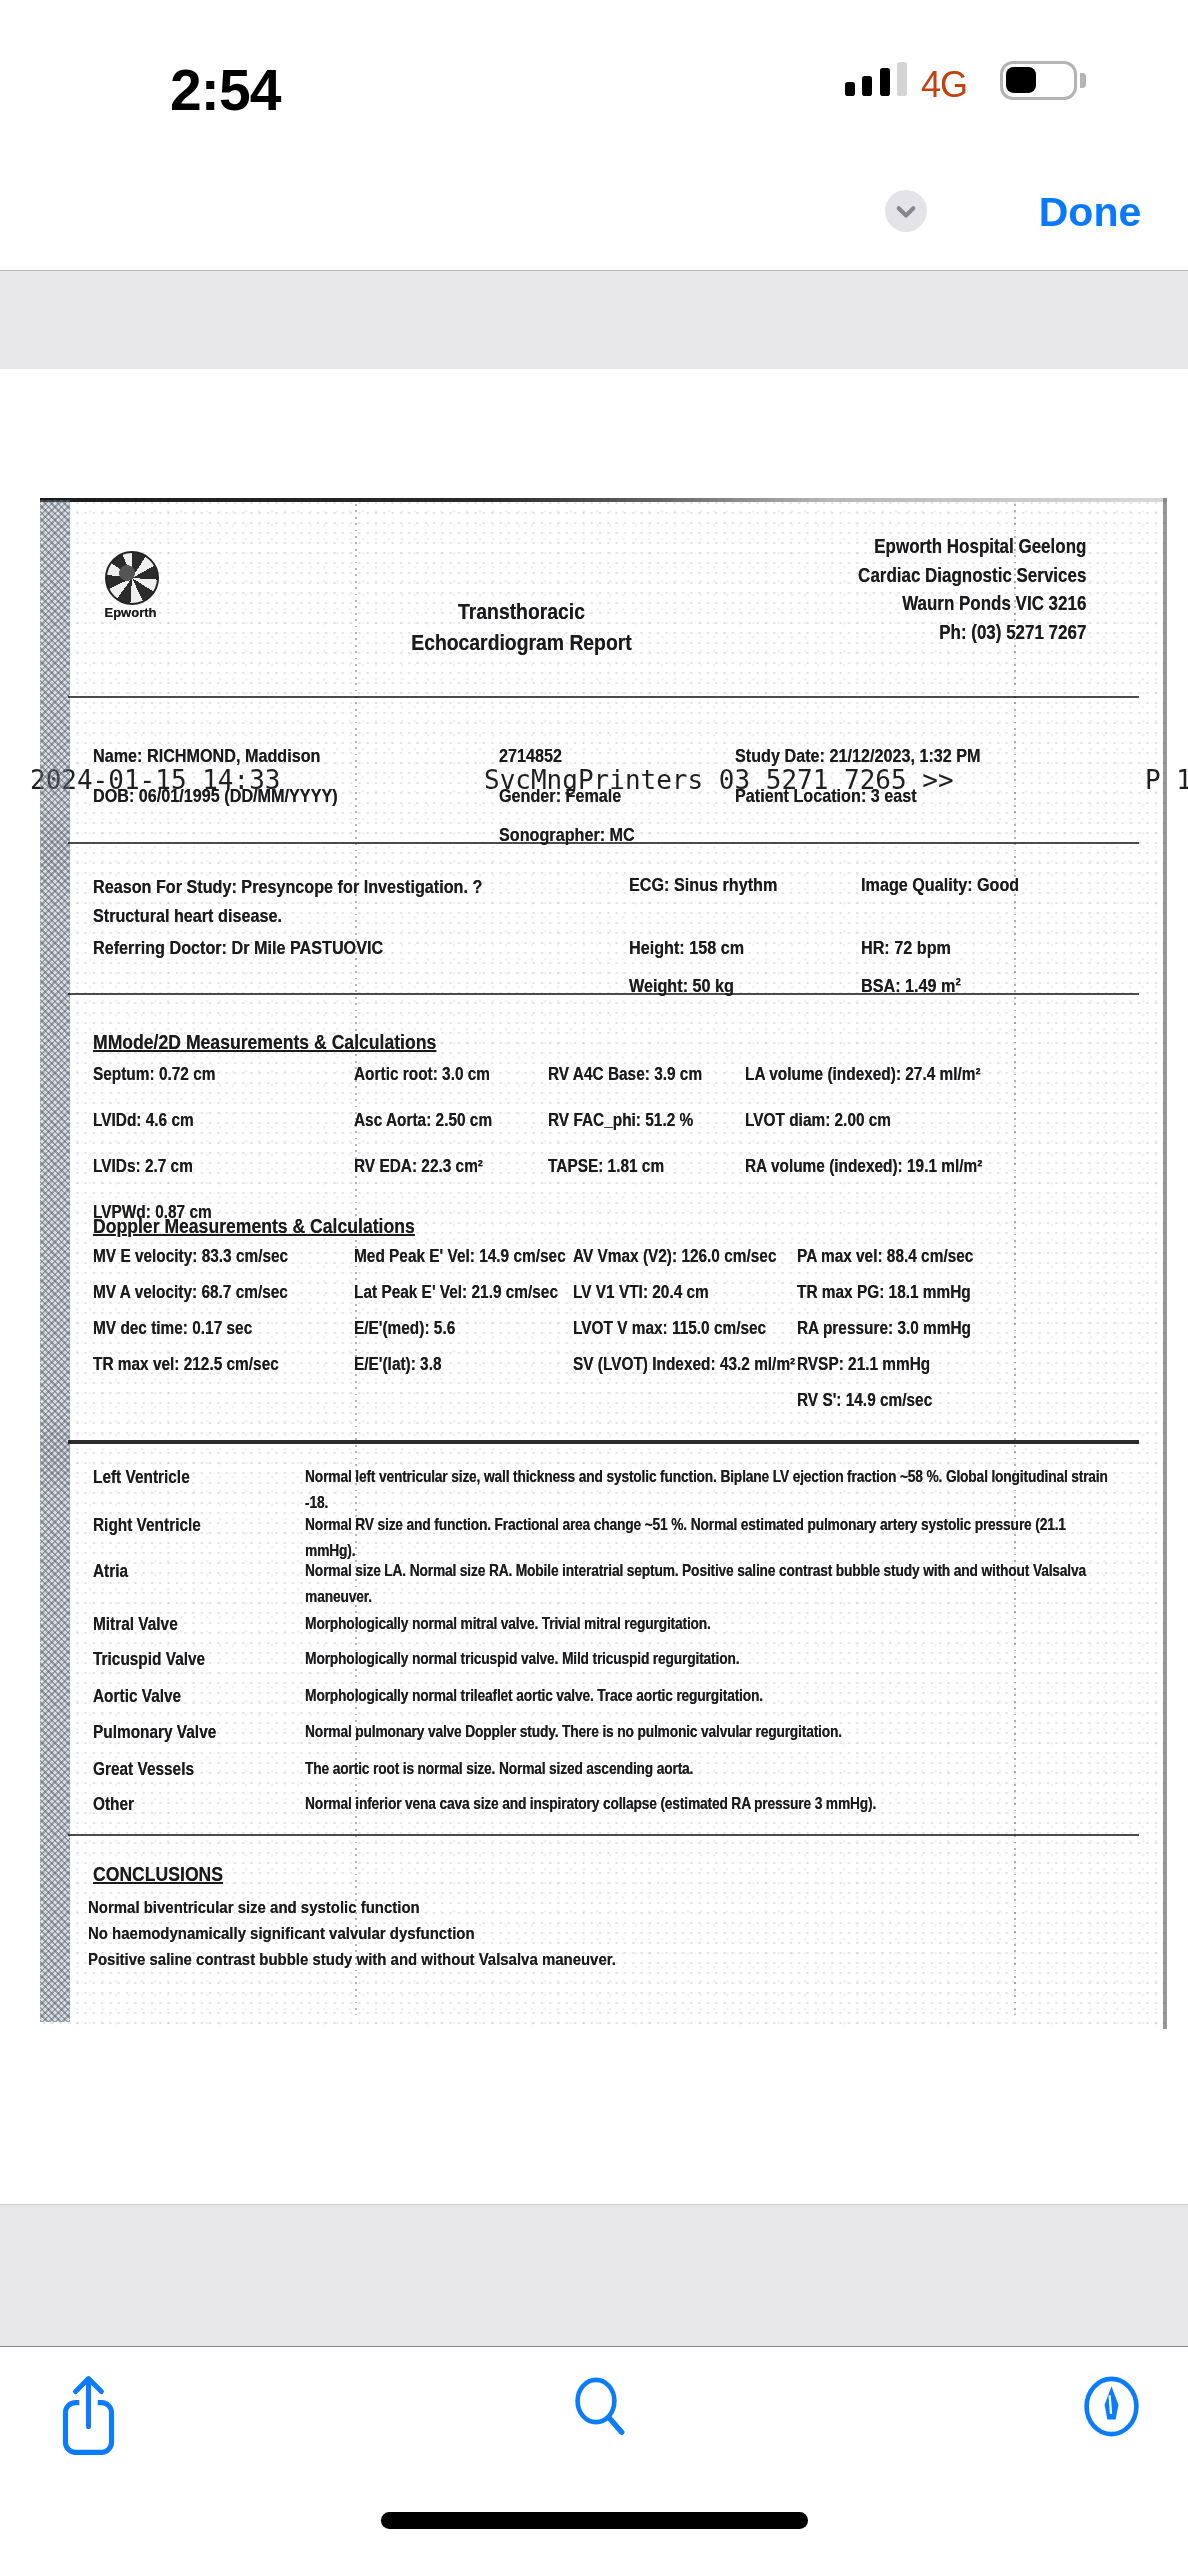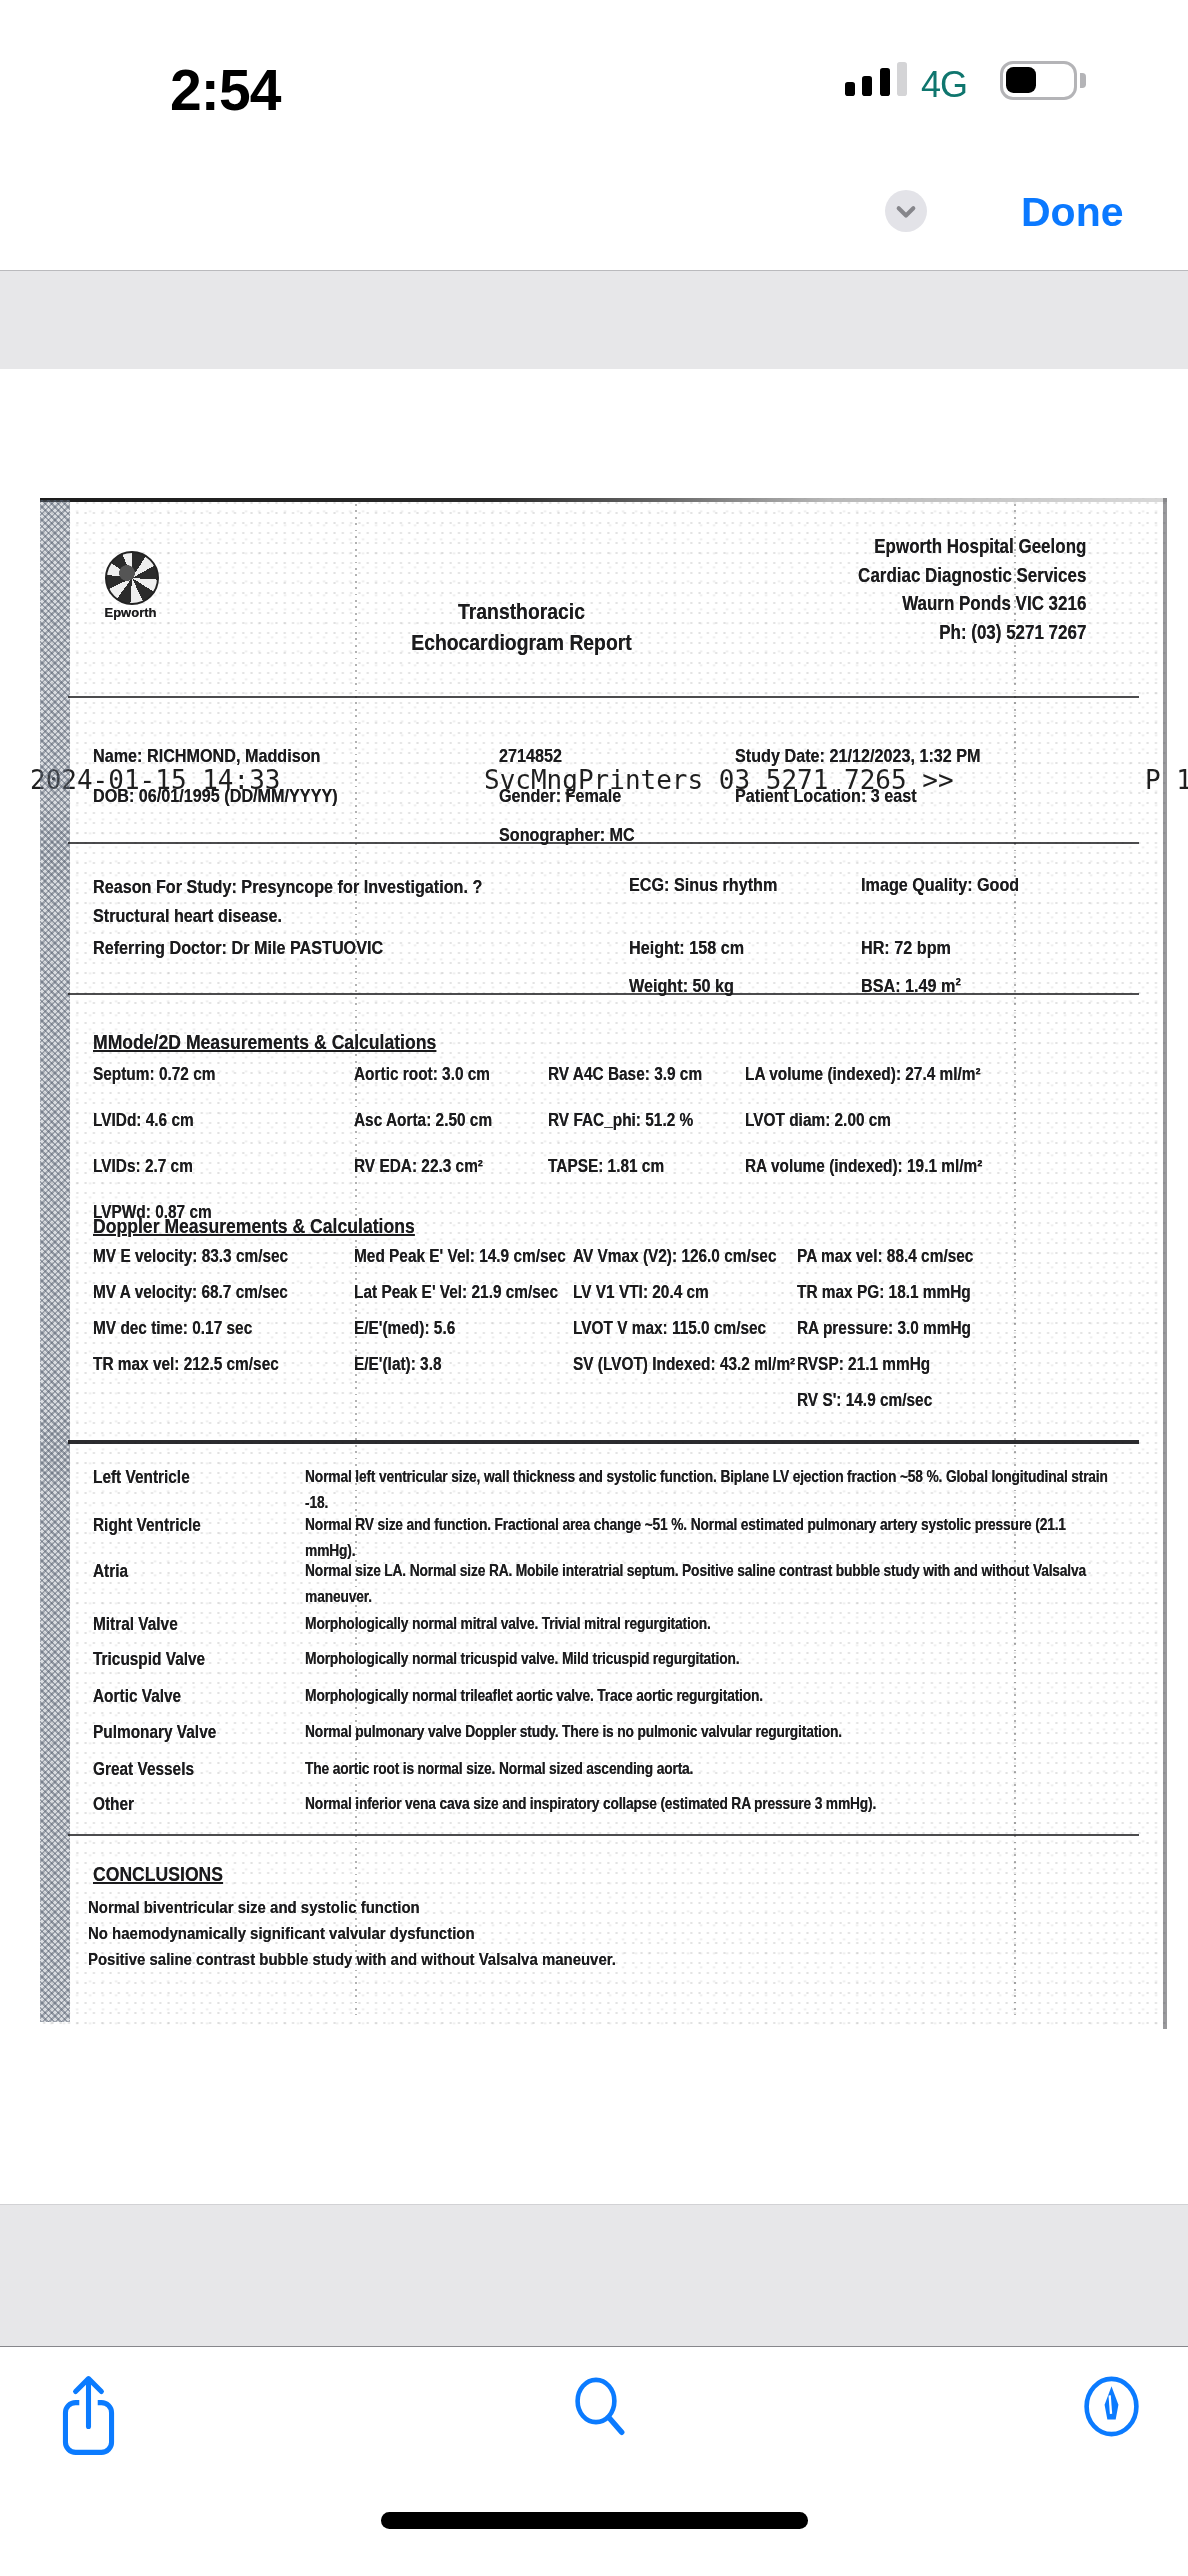--- a/index.html
+++ b/index.html
@@ -3,30 +3,30 @@
 <meta charset="utf-8">
 <style>
   html,body{margin:0;padding:0;background:#fff;}
   #screen{position:relative;width:1188px;height:2576px;background:#ffffff;overflow:hidden;
           font-family:"Liberation Sans",sans-serif;}
   .abs{position:absolute;}
 
   
   .time{left:170px;top:57px;width:111px;font-size:57px;font-weight:700;color:#000;letter-spacing:-0.9px;}
   .sigbar{width:10px;border-radius:2.8px;background:#000;}
-  .netlabel{left:921px;top:64px;font-size:36px;font-weight:500;color:#0f766e;letter-spacing:-0.9px;}
+  .netlabel{left:921px;top:64px;font-size:36px;font-weight:500;color:#c2410c;letter-spacing:-0.9px;}
   .batt-body{left:1000px;top:61px;width:77px;height:39px;border:3.7px solid #b4b4b7;border-radius:13px;box-sizing:border-box;}
   .batt-fill{left:1006px;top:67px;width:29.5px;height:26px;border-radius:7.4px;background:#000;}
   .batt-cap{left:1080px;top:73px;width:6.4px;height:14.7px;border-radius:0 3.7px 3.7px 0;background:#b4b4b7;}
 
   
   .filename{left:184px;top:187px;width:765px;text-align:center;font-size:41px;font-weight:600;color:#000;letter-spacing:-0.5px;
             white-space:nowrap;overflow:hidden;}
   .chev-circle{left:885px;top:190px;width:42px;height:42px;border-radius:50%;background:#e3e3e8;}
-  .done-btn{left:1021px;top:189px;width:138px;font-size:41px;font-weight:600;color:#0b79ff;}
+  .done-btn{left:1021px;top:189px;width:138px;font-size:41px;font-weight:600;color:#0b79ff;text-align:center;}
 
   
   .band{left:0;width:1188px;background:#e7e7e9;}
   #band-top{top:270px;height:99px;border-top:0.9px solid #bababd;border-bottom:0.9px solid #c9c9cc;}
   #band-bottom{top:2204px;height:141px;border-top:0.9px solid #d2d2d5;border-bottom:1.8px solid #86868b;}
 
   
   #page{left:0;top:369px;width:1188px;height:1835px;background:#fff;}
   .fax-line{top:396px;font-family:"DejaVu Sans Mono",monospace;font-size:26px;font-weight:500;color:#1f1f1f;white-space:nowrap;}
 

